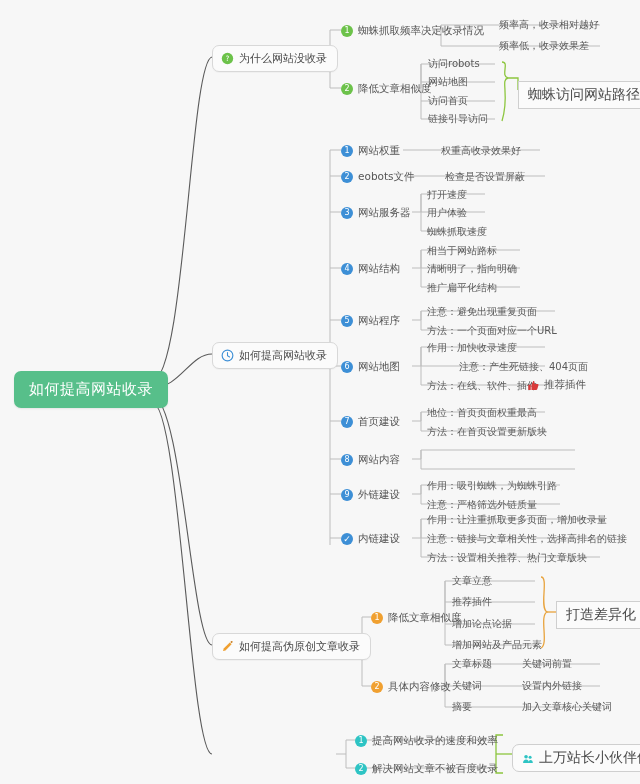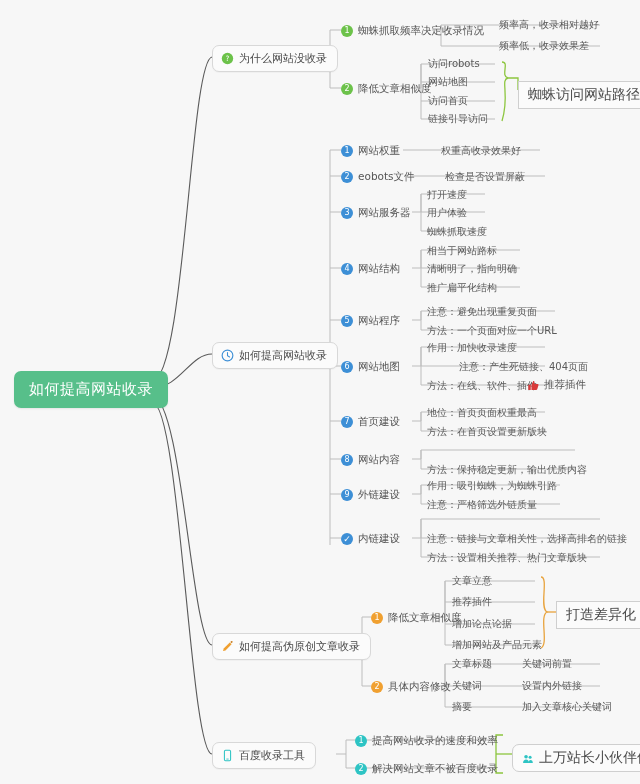--- a/index.html
+++ b/index.html
@@ -291,33 +291,33 @@
     <span class="badge blue">7</span>
     <span>首页建设</span>
   </div>
   <div class="leaf" style="left:427px;top:406px;">地位：首页页面权重最高</div>
   <div class="leaf" style="left:427px;top:425px;">方法：在首页设置更新版块</div>
 
   <div class="l3" style="left:341px;top:453px;">
     <span class="badge blue">8</span>
     <span>网站内容</span>
   </div>
-  <div class="leaf" style="left:427px;top:463px;">方法：保持稳定更新，输出优质内容</div>
 
   <div class="l3" style="left:341px;top:488px;">
     <span class="badge blue">9</span>
     <span>外链建设</span>
   </div>
   <div class="leaf" style="left:427px;top:479px;">作用：吸引蜘蛛，为蜘蛛引路</div>
   <div class="leaf" style="left:427px;top:498px;">注意：严格筛选外链质量</div>
 
   <div class="l3" style="left:341px;top:532px;">
     <span class="badge check">✓</span>
     <span>内链建设</span>
   </div>
+  <div class="leaf" style="left:427px;top:513px;">作用：让注重抓取更多页面，增加收录量</div>
   <div class="leaf" style="left:427px;top:532px;">注意：链接与文章相关性，选择高排名的链接</div>
   <div class="leaf" style="left:427px;top:551px;">方法：设置相关推荐、热门文章版块</div>
 
   <div class="l2" style="left:212px;top:633px;">
     <span class="ico">
       <svg viewBox="0 0 16 16">
           <path d="M2.5 13.4 L3.3 10.6 L10.8 3.1 L13 5.3 L5.5 12.8 Z" fill="#f0a030"></path>
           <path d="M11.4 2.5 L12.4 1.5 C12.9 1.1 13.6 1.1 14 1.6 C14.5 2 14.5 2.7 14 3.1 L13.1 4.1 Z" fill="#c9832a"></path>
         </svg>
     </span>
@@ -340,29 +340,20 @@
     <span class="badge orange">2</span>
     <span>具体内容修改</span>
   </div>
   <div class="leaf" style="left:452px;top:657px;">文章标题</div>
   <div class="leaf" style="left:522px;top:657px;">关键词前置</div>
   <div class="leaf" style="left:452px;top:679px;">关键词</div>
   <div class="leaf" style="left:522px;top:679px;">设置内外链接</div>
   <div class="leaf" style="left:452px;top:700px;">摘要</div>
   <div class="leaf" style="left:522px;top:700px;">加入文章核心关键词</div>
 
-  <div class="l2" style="left:212px;top:742px;">
-    <span class="ico">
-      <svg viewBox="0 0 16 16">
-          <rect x="4.2" y="1.6" width="7.6" height="12.8" rx="1.4" fill="none" stroke="#2ec4c4" stroke-width="1.3"></rect>
-          <line x1="6.6" y1="12.4" x2="9.4" y2="12.4" stroke="#2ec4c4" stroke-width="1.1"></line>
-        </svg>
-    </span>
-    <span>百度收录工具</span>
-  </div>
 
   <div class="l3" style="left:355px;top:734px;">
     <span class="badge teal">1</span>
     <span>提高网站收录的速度和效率</span>
   </div>
   <div class="l3" style="left:355px;top:762px;">
     <span class="badge teal">2</span>
     <span>解决网站文章不被百度收录</span>
   </div>
 

